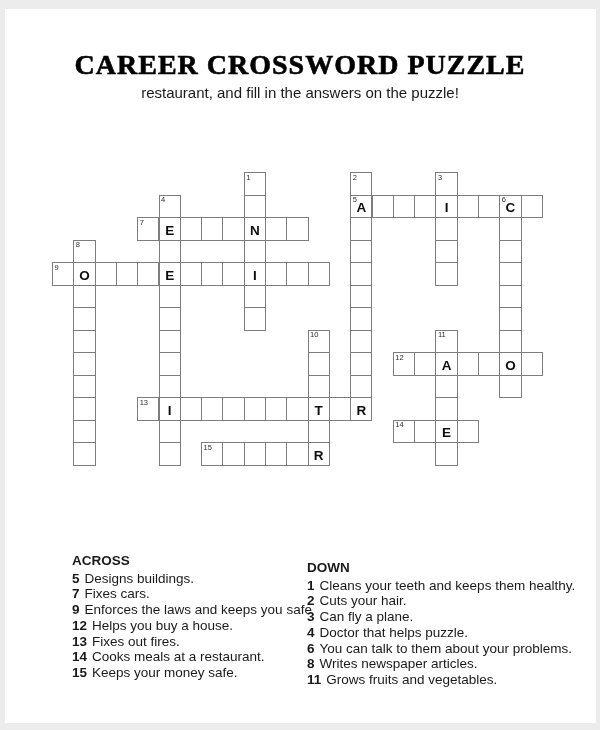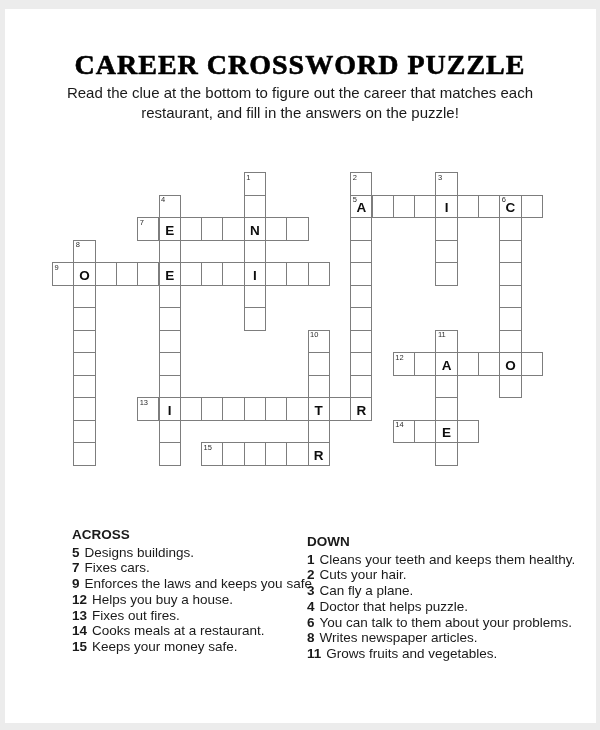--- a/index.html
+++ b/index.html
@@ -60,21 +60,21 @@
   }
   .cnum {
     position: absolute;
     left: 1.5px; top: 0.5px;
     font-size: 7.5px;
     line-height: 8px;
     color: #2b2b2b;
   }
   .clues {
     position: absolute;
-    top: 527px;
+    top: 553px;
     font-size: 13.5px;
     color: #1a1a1a;
   }
   .clues.across { left: 72px; width: 232px; }
   .clues.down   { left: 307px; width: 260px; margin-top: 7px; }
   .clue-header {
     font-weight: bold;
     line-height: 16px;
     margin-bottom: 1.5px;
   }
@@ -85,21 +85,20 @@
   .clue-item .num { font-weight: bold; margin-right: 5px; }
 </style>
 </head>
 <body>
 
 <div class="page"></div>
 
 <h1 class="title">CAREER CROSSWORD PUZZLE</h1>
 
 <div class="subtitle">
-  <div>Read the clue at the bottom to figure out the career that matches each</div>
   <div>restaurant, and fill in the answers on the puzzle!</div>
 </div>
 
 <div class="grid">
     <div class="cell" style="left: 191.7px; top: 0px; width: 22.3px; height: 23.5px; border-color: rgb(125, 125, 125);">
       <span class="cnum">1</span>
     </div>
     <div class="cell" style="left: 191.7px; top: 22.5px; width: 22.3px; height: 23.5px; border-color: rgb(125, 125, 125);"></div>
     <div class="cell" style="left: 191.7px; top: 45px; width: 22.3px; height: 23.5px; border-color: rgb(125, 125, 125);">
       <span class="clet">N</span>

